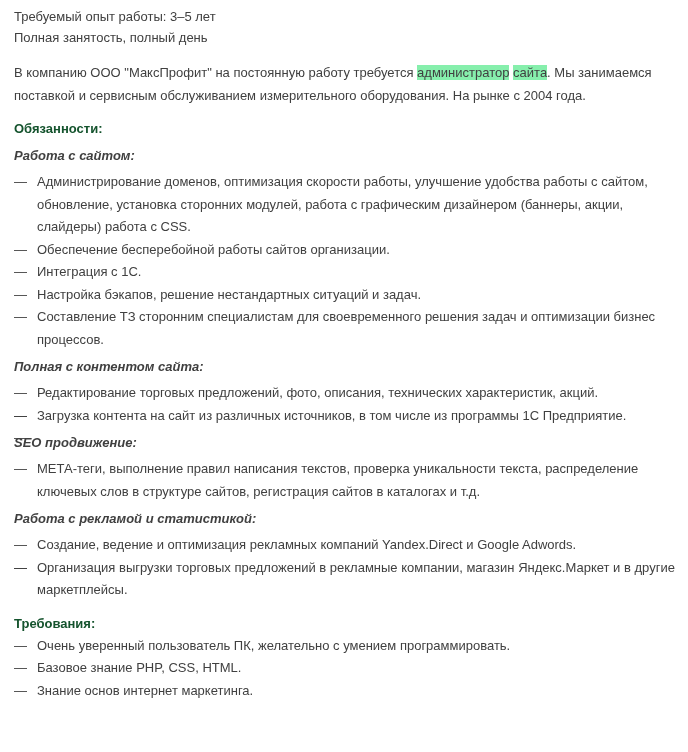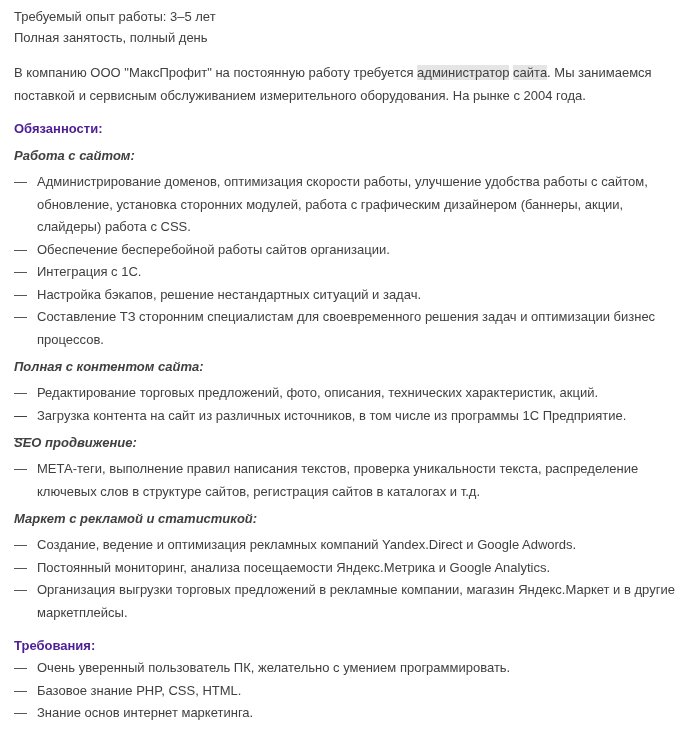--- a/index.html
+++ b/index.html
@@ -23,21 +23,21 @@
   .meta-line {
     margin: 0;
     line-height: 21px;
   }
   .intro {
     margin: 13px 0 0 0;
     line-height: 23px;
   }
   .section-title {
     font-weight: 700;
-    color: #4c1d95;
+    color: #14532d;
     line-height: 22px;
     margin-top: 11px;
   }
   .group-subtitle {
     font-style: italic;
     line-height: 22px;
     margin-top: 5px;
     margin-bottom: 4px;
     font-weight: bold;
   }
@@ -50,21 +50,21 @@
     position: relative;
     padding-left: 23px;
     line-height: 22.5px;
   }
   .dash {
     position: absolute;
     left: 0;
     top: 0;
   }
   .hl {
-    background: #e5e5e5;
+    background: #86efac;
   }
 </style>
 </head>
 <body>
 
 <div class="page">
   <div>
     <p class="meta-line">Требуемый опыт работы: 3–5 лет</p>
     <p class="meta-line">Полная занятость, полный день</p>
   </div>
@@ -83,24 +83,24 @@
       <ul class="bullet-list">
         <li class="bullet-item"><span class="dash">—</span><span>Редактирование торговых предложений, фото, описания, технических характеристик, акций.</span></li>
         <li class="bullet-item"><span class="dash">—</span></li>
         <li class="bullet-item"><span class="dash">—</span><span>Загрузка контента на сайт из различных источников, в том числе из программы 1С Предприятие.</span></li>
         <li class="bullet-item"><span class="dash">—</span></li>
       </ul>
       <div class="group-subtitle">SEO продвижение:</div>
       <ul class="bullet-list">
         <li class="bullet-item"><span class="dash">—</span><span>МЕТА-теги, выполнение правил написания текстов, проверка уникальности текста, распределение ключевых слов в структуре сайтов, регистрация сайтов в каталогах и т.д.</span></li>
       </ul>
-      <div class="group-subtitle">Маркет с рекламой и статистикой:</div>
+      <div class="group-subtitle">Работа с рекламой и статистикой:</div>
       <ul class="bullet-list">
         <li class="bullet-item"><span class="dash">—</span><span>Создание, ведение и оптимизация рекламных компаний Yandex.Direct и Google Adwords.</span></li>
-        <li class="bullet-item"><span class="dash">—</span><span>Постоянный мониторинг, анализа посещаемости Яндекс.Метрика и Google Analytics.</span></li>
+        <li class="bullet-item"><span class="dash">—</span></li>
         <li class="bullet-item"><span class="dash">—</span><span>Организация выгрузки торговых предложений в рекламные компании, магазин Яндекс.Маркет и в другие маркетплейсы.</span></li>
       </ul>
       <div class="section-title">Требования:</div>
       <ul class="bullet-list">
         <li class="bullet-item"><span class="dash">—</span><span>Очень уверенный пользователь ПК, желательно с умением программировать.</span></li>
         <li class="bullet-item"><span class="dash">—</span><span>Базовое знание PHP, CSS, HTML.</span></li>
         <li class="bullet-item"><span class="dash">—</span><span>Знание основ интернет маркетинга.</span></li>
       </ul>
     </div>
 </div>

